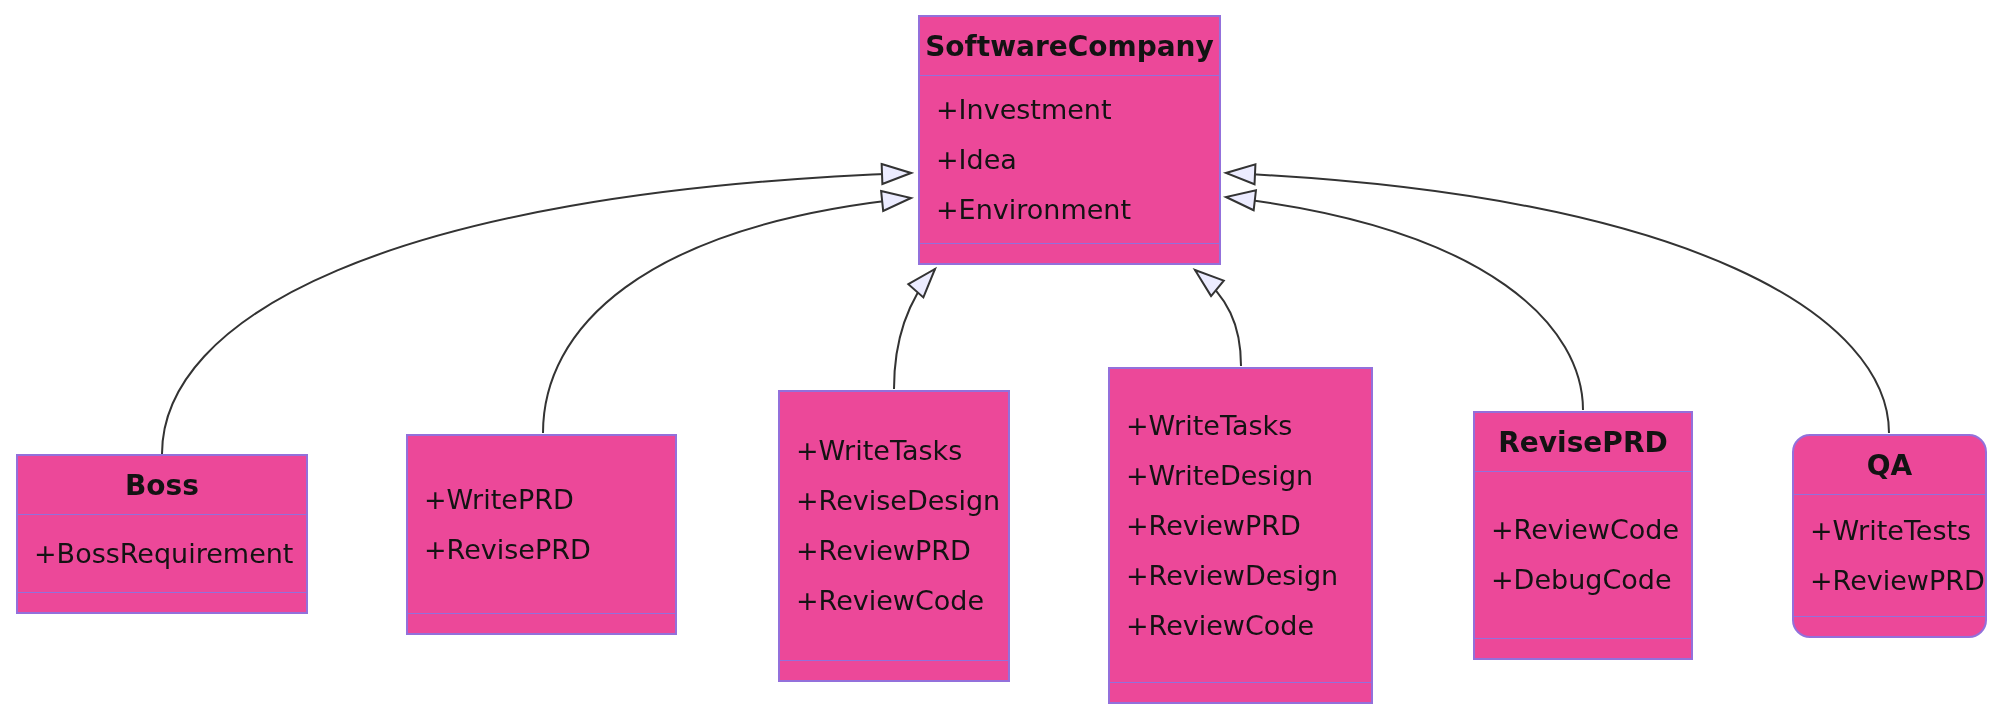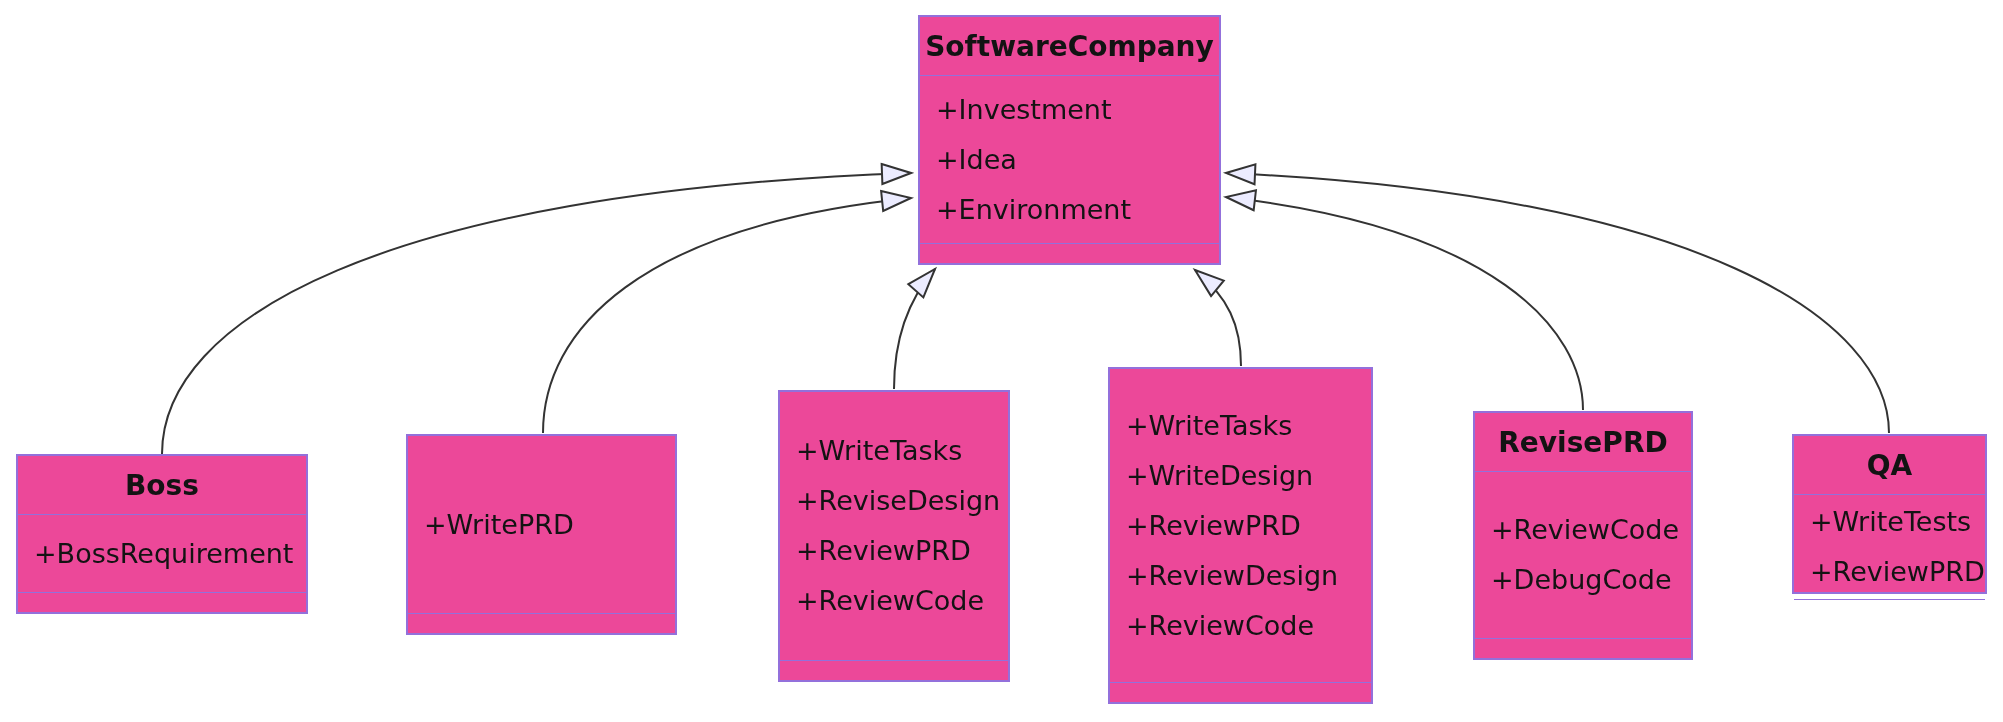--- a/index.html
+++ b/index.html
@@ -58,21 +58,21 @@
     flex: 0 0 19px;
     height: 19px;
   }
   
   #node-software-company { left: 918px; top: 15px;  width: 303px; height: 250px; }
   #node-boss             { left: 16px;  top: 454px; width: 292px; height: 160px; }
   #node-product-manager  { left: 406px; top: 434px; width: 271px; height: 201px; }
   #node-architect        { left: 778px; top: 390px; width: 232px; height: 292px; }
   #node-project-manager  { left: 1108px;top: 367px; width: 265px; height: 337px; }
   #node-engineer         { left: 1473px;top: 411px; width: 220px; height: 249px; }
-  #node-qa               { left: 1792px;top: 434px; width: 195px; height: 160px; }
+  #node-qa               { left: 1792px;top: 434px; width: 195px; height: 204px; border-radius: 18px; }
 </style>
 </head>
 <body>
 
 <div id="diagram-canvas">
 
   <svg id="edge-layer" viewBox="0 0 2003 722" xmlns="http://www.w3.org/2000/svg">
     <defs>
       <marker id="hollow-triangle" markerWidth="34" markerHeight="24" refX="31" refY="12" orient="auto" markerUnits="userSpaceOnUse">
         <polygon points="2,2 31,12 2,22" fill="#ECECFF" stroke="#333333" stroke-width="2"></polygon>
@@ -100,20 +100,21 @@
     <div class="class-title">Boss</div>
     <div class="class-attrs">
       <div class="class-attr">+BossRequirement</div>
     </div>
     <div class="class-methods"></div>
   </div>
 
   <div id="node-product-manager" class="class-node">
     <div class="class-attrs">
       <div class="class-attr">+WritePRD</div>
+      <div class="class-attr">+RevisePRD</div>
     </div>
     <div class="class-methods"></div>
   </div>
 
   <div id="node-architect" class="class-node">
     <div class="class-attrs">
       <div class="class-attr">+WriteTasks</div>
       <div class="class-attr">+ReviseDesign</div>
       <div class="class-attr">+ReviewPRD</div>
       <div class="class-attr">+ReviewCode</div>

